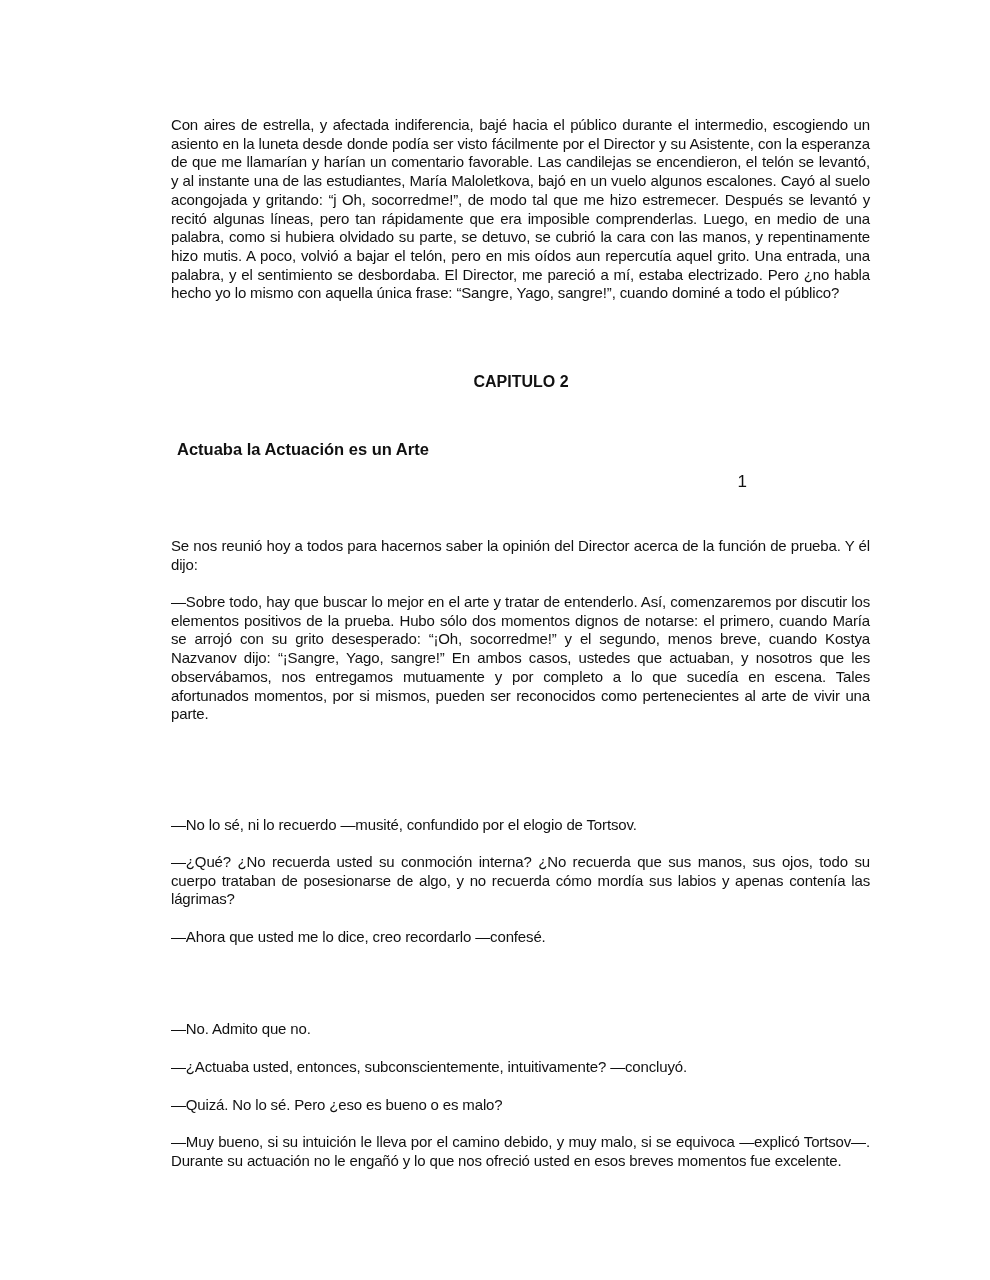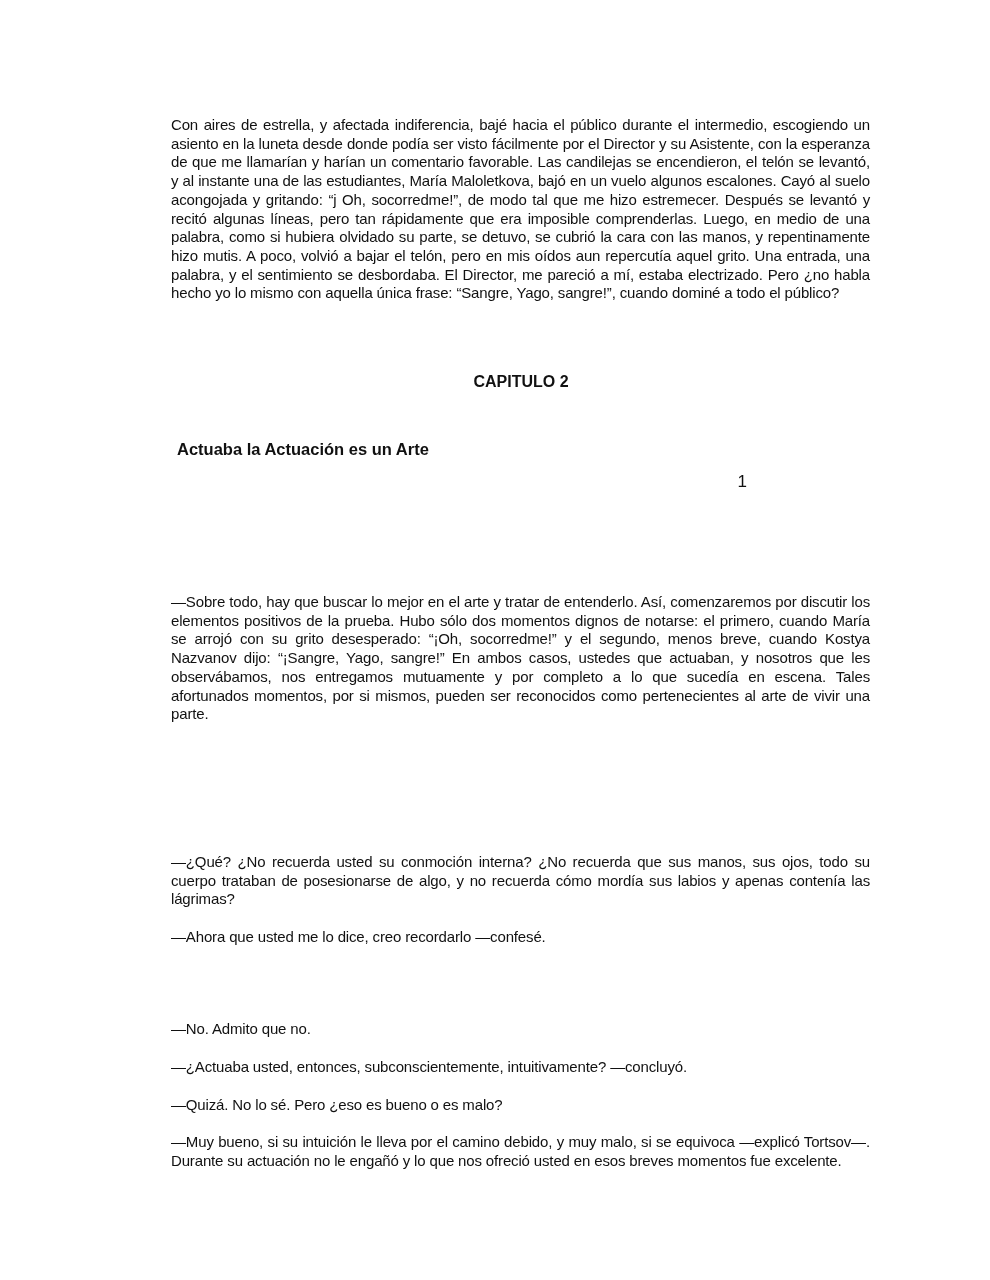--- a/index.html
+++ b/index.html
@@ -54,21 +54,23 @@
 <div class="page">
 
   <p class="text-block last-line-left" style="top:116px;">Con aires de estrella, y afectada indiferencia, bajé hacia el público durante el intermedio, escogiendo un asiento en la luneta desde donde podía ser visto fácilmente por el Director y su Asistente, con la esperanza de que me llamarían y harían un comentario favorable. Las candilejas se encendieron, el telón se levantó, y al instante una de las estudiantes, María Maloletkova, bajó en un vuelo algunos escalones. Cayó al suelo acongojada y gritando: “j Oh, socorredme!”, de modo tal que me hizo estremecer. Después se levantó y recitó algunas líneas, pero tan rápidamente que era imposible comprenderlas. Luego, en medio de una palabra, como si hubiera olvidado su parte, se detuvo, se cubrió la cara con las manos, y repentinamente hizo mutis. A poco, volvió a bajar el telón, pero en mis oídos aun repercutía aquel grito. Una entrada, una palabra, y el sentimiento se desbordaba. El Director, me pareció a mí, estaba electrizado. Pero ¿no habla hecho yo lo mismo con aquella única frase: “Sangre, Yago, sangre!”, cuando dominé a todo el público?</p>
 
   <h1 class="chapter-title">CAPITULO 2</h1>
 
   <h2 class="section-title">Actuaba la Actuación es un Arte</h2>
 
   <div class="page-number">1</div>
 
+  <p class="text-block last-line-left" style="top:537px;">Se nos reunió hoy a todos para hacernos saber la opinión del Director acerca de la función de prueba. Y él dijo:</p>
   <p class="text-block last-line-left" style="top:593px;">—Sobre todo, hay que buscar lo mejor en el arte y tratar de entenderlo. Así, comenzaremos por discutir los elementos positivos de la prueba. Hubo sólo dos momentos dignos de notarse: el primero, cuando María se arrojó con su grito desesperado: “¡Oh, socorredme!” y el segundo, menos breve, cuando Kostya Nazvanov dijo: “¡Sangre, Yago, sangre!” En ambos casos, ustedes que actuaban, y nosotros que les observábamos, nos entregamos mutuamente y por completo a lo que sucedía en escena. Tales afortunados momentos, por si mismos, pueden ser reconocidos como pertenecientes al arte de vivir una parte.</p>
+  <p class="text-block last-line-left" style="top:816px;">—No lo sé, ni lo recuerdo —musité, confundido por el elogio de Tortsov.</p>
   <p class="text-block last-line-left" style="top:928px;">—Ahora que usted me lo dice, creo recordarlo —confesé.</p>
   <p class="text-block last-line-left" style="top:853px;">—¿Qué? ¿No recuerda usted su conmoción interna? ¿No recuerda que sus manos, sus ojos, todo su cuerpo trataban de posesionarse de algo, y no recuerda cómo mordía sus labios y apenas contenía las lágrimas?</p>
   <p class="text-block last-line-left" style="top:1020px;">—No. Admito que no.</p>
   <p class="text-block last-line-left" style="top:1058px;">—¿Actuaba usted, entonces, subconscientemente, intuitivamente? —concluyó.</p>
   <p class="text-block last-line-left" style="top:1096px;">—Quizá. No lo sé. Pero ¿eso es bueno o es malo?</p>
   <p class="text-block last-line-left" style="top:1133px;">—Muy bueno, si su intuición le lleva por el camino debido, y muy malo, si se equivoca —explicó Tortsov—. Durante su actuación no le engañó y lo que nos ofreció usted en esos breves momentos fue excelente.</p>
 
 </div>
 
 </body></html>

